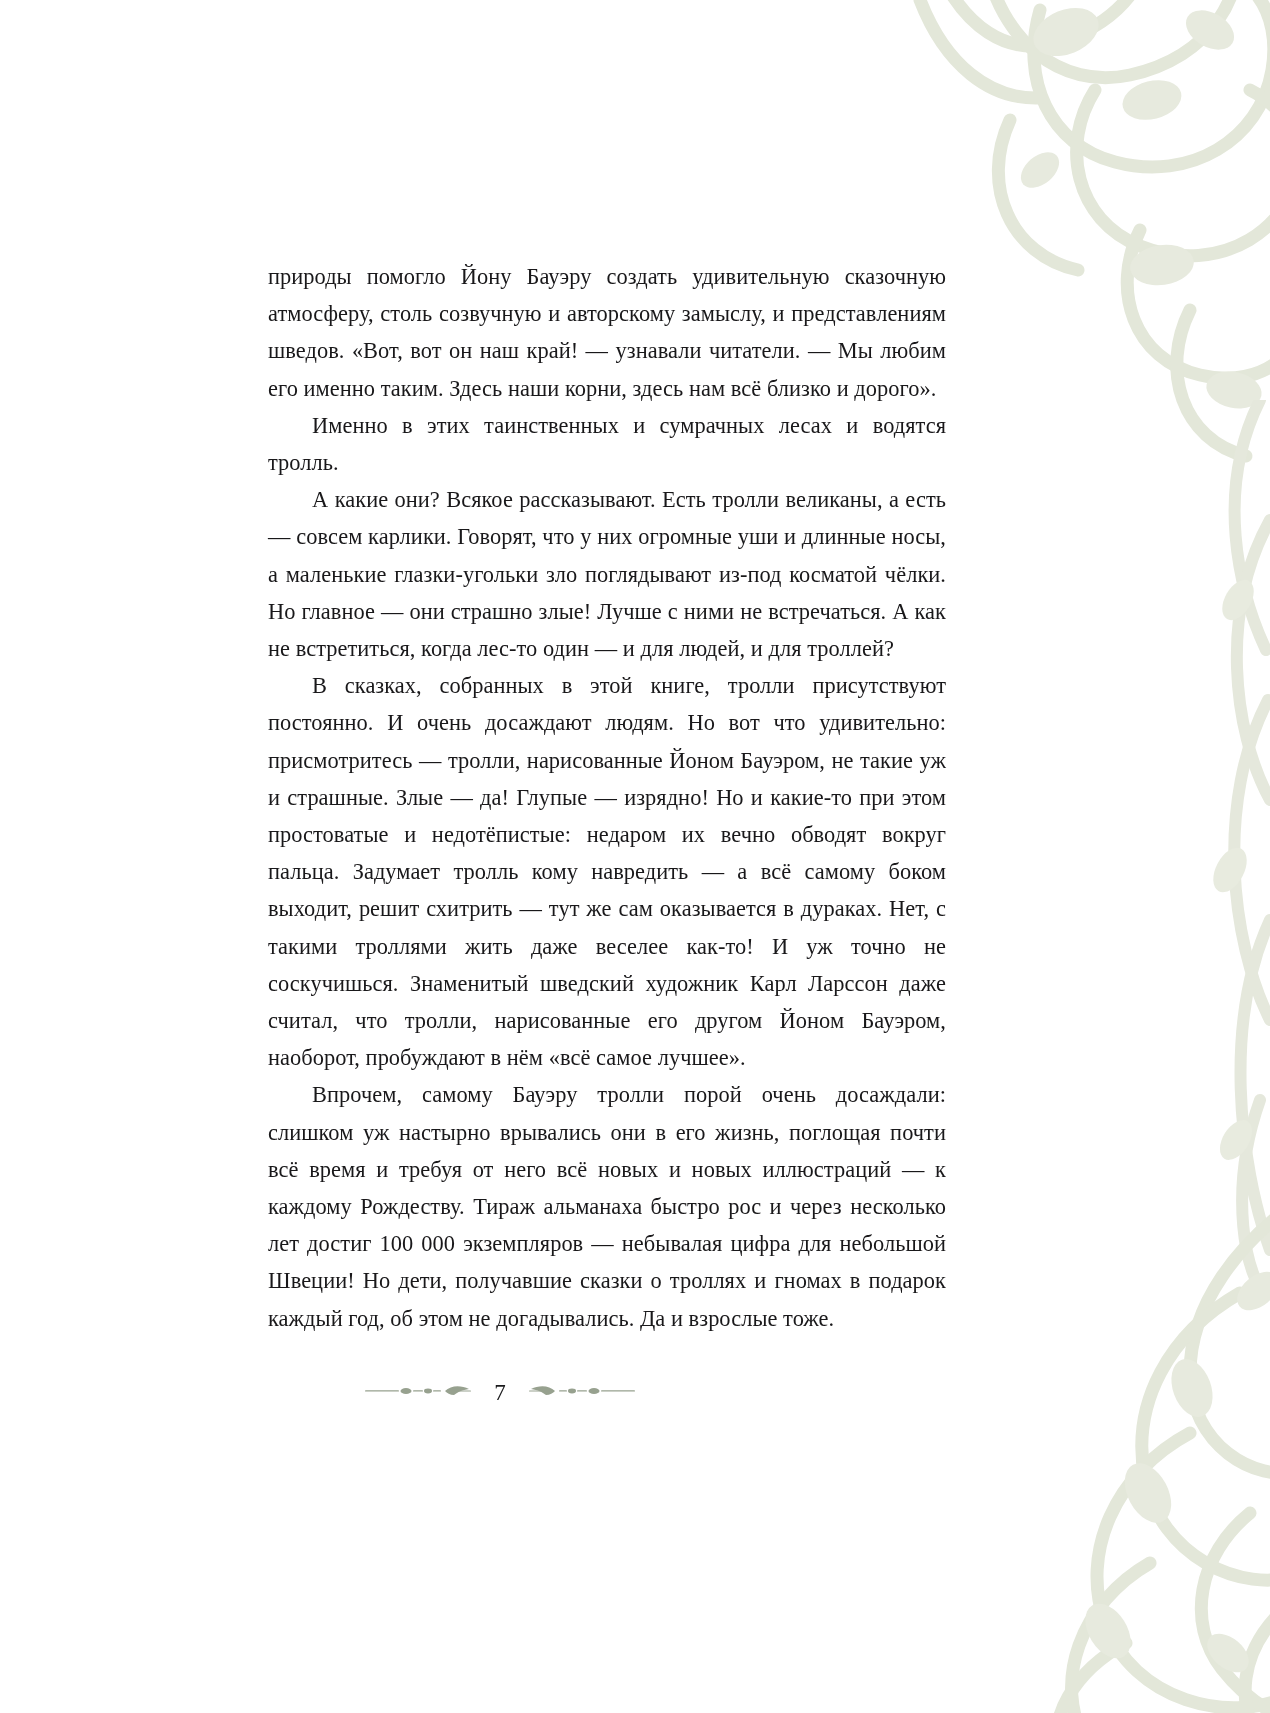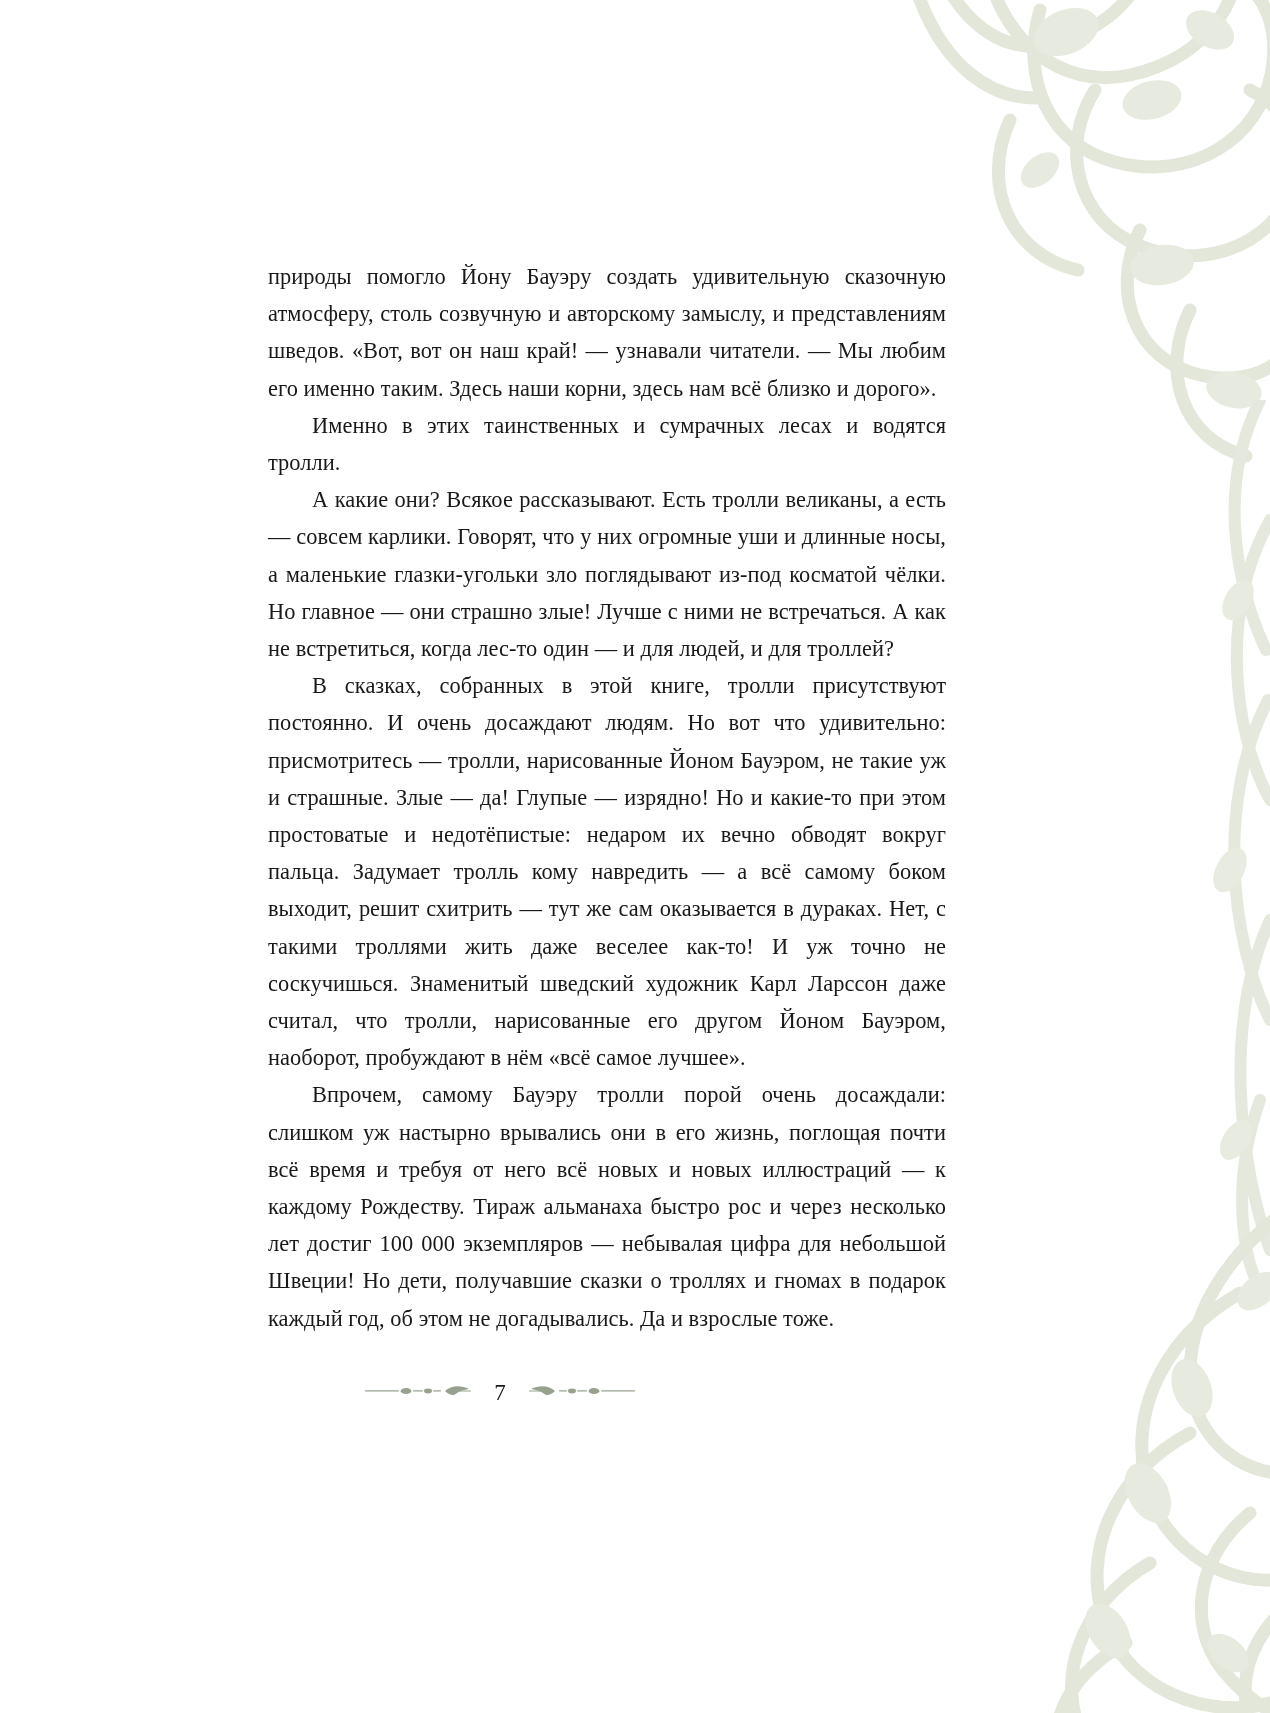--- a/index.html
+++ b/index.html
@@ -148,21 +148,21 @@
         <ellipse cx="208" cy="310" rx="32" ry="20" transform="rotate(62 208 310)"></ellipse>
         <ellipse cx="168" cy="448" rx="30" ry="19" transform="rotate(58 168 448)"></ellipse>
         <ellipse cx="288" cy="470" rx="24" ry="15" transform="rotate(40 288 470)"></ellipse>
         <ellipse cx="318" cy="108" rx="24" ry="15" transform="rotate(-40 318 108)"></ellipse>
       </g>
     </svg>
   </div>
 
   <div class="textblock">
     <p class="para">природы помогло Йону Бауэру создать удивительную сказочную атмосферу, столь созвучную и авторскому замыслу, и представлениям шведов. «Вот, вот он наш край! — узнавали читатели. — Мы любим его именно таким. Здесь наши корни, здесь нам всё близко и дорого».</p>
-    <p class="para indent">Именно в этих таинственных и сумрачных лесах и водятся тролли.</p>
+    <p class="para indent">Именно в этих таинственных и сумрачных лесах и водятся тролль.</p>
     <p class="para indent">А какие они? Всякое рассказывают. Есть тролли великаны, а есть — совсем карлики. Говорят, что у них огромные уши и длинные носы, а маленькие глазки-угольки зло поглядывают из-под косматой чёлки. Но главное — они страшно злые! Лучше с ними не встречаться. А как не встретиться, когда лес-то один — и для людей, и для троллей?</p>
     <p class="para indent">В сказках, собранных в этой книге, тролли присутствуют постоянно. И очень досаждают людям. Но вот что удивительно: присмотритесь — тролли, нарисованные Йоном Бауэром, не такие уж и страшные. Злые — да! Глупые — изрядно! Но и какие-то при этом простоватые и недотёпистые: недаром их вечно обводят вокруг пальца. Задумает тролль кому навредить — а всё самому боком выходит, решит схитрить — тут же сам оказывается в дураках. Нет, с такими троллями жить даже веселее как-то! И уж точно не соскучишься. Знаменитый шведский художник Карл Ларссон даже считал, что тролли, нарисованные его другом Йоном Бауэром, наоборот, пробуждают в нём «всё самое лучшее».</p>
     <p class="para indent">Впрочем, самому Бауэру тролли порой очень досаждали: слишком уж настырно врывались они в его жизнь, поглощая почти всё время и требуя от него всё новых и новых иллюстраций — к каждому Рождеству. Тираж альманаха быстро рос и через несколько лет достиг 100 000 экземпляров — небывалая цифра для небольшой Швеции! Но дети, получавшие сказки о троллях и гномах в подарок каждый год, об этом не догадывались. Да и взрослые тоже.</p>
   </div>
 
   <div class="footer">
     <span class="flourish">
       <svg width="110" height="16" viewBox="0 0 110 16" xmlns="http://www.w3.org/2000/svg">
         <g fill="#97a18f">
           <rect x="0" y="7.2" width="34" height="1.4" rx="0.7"></rect>

